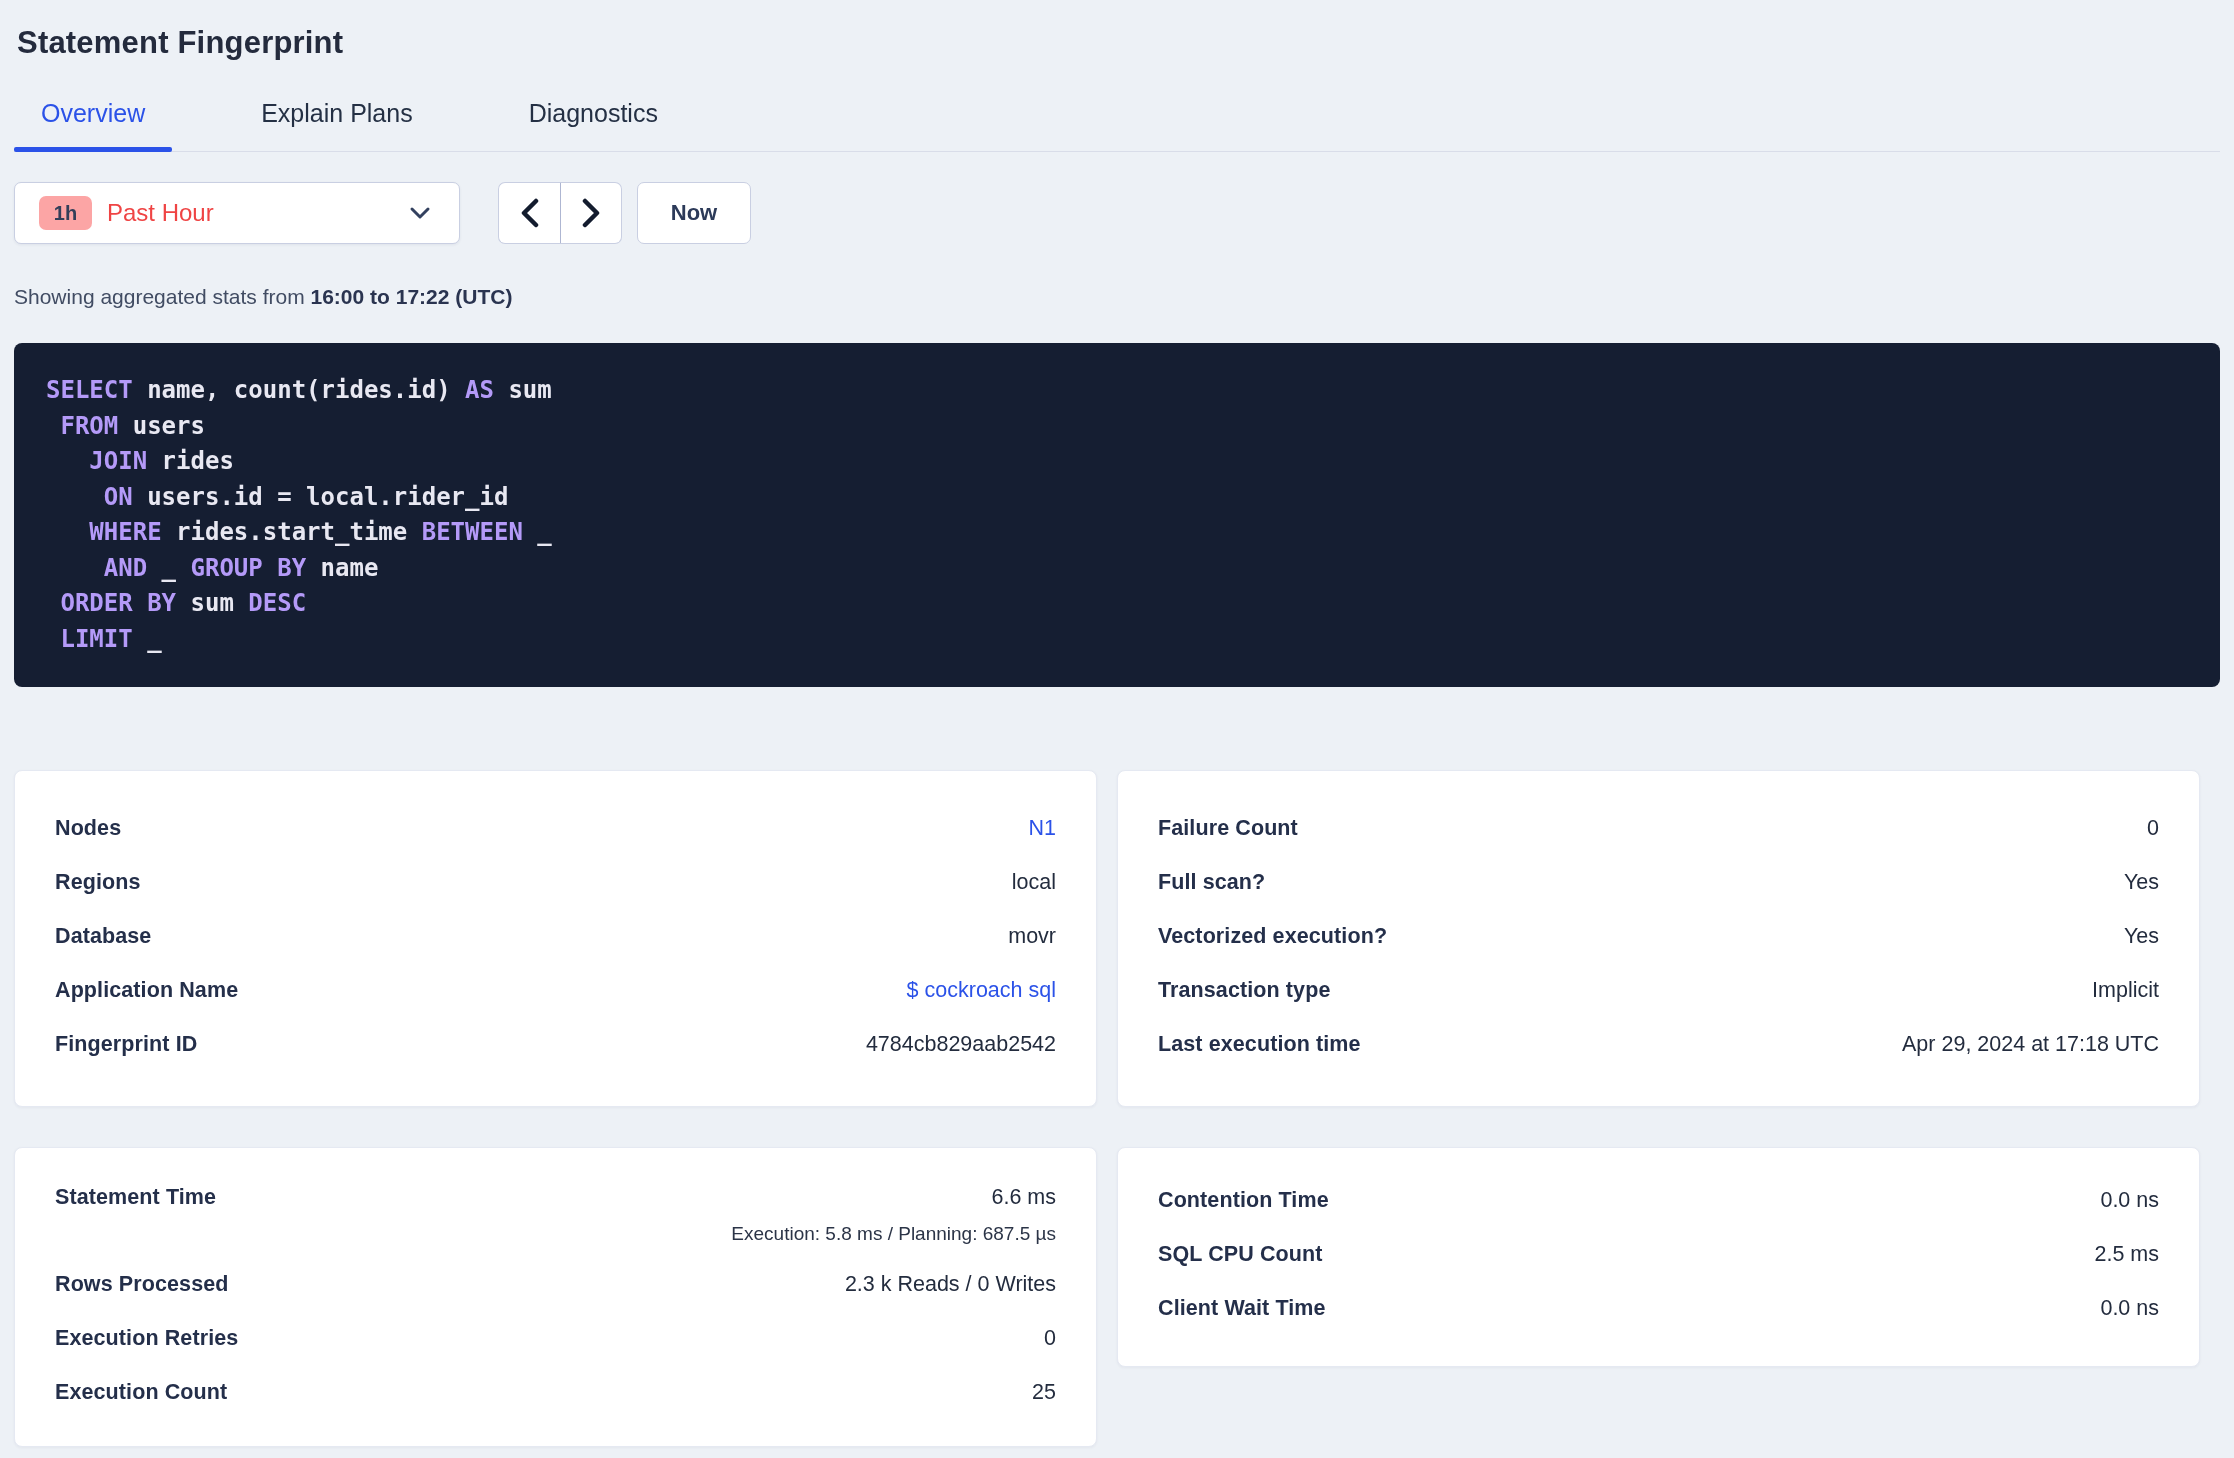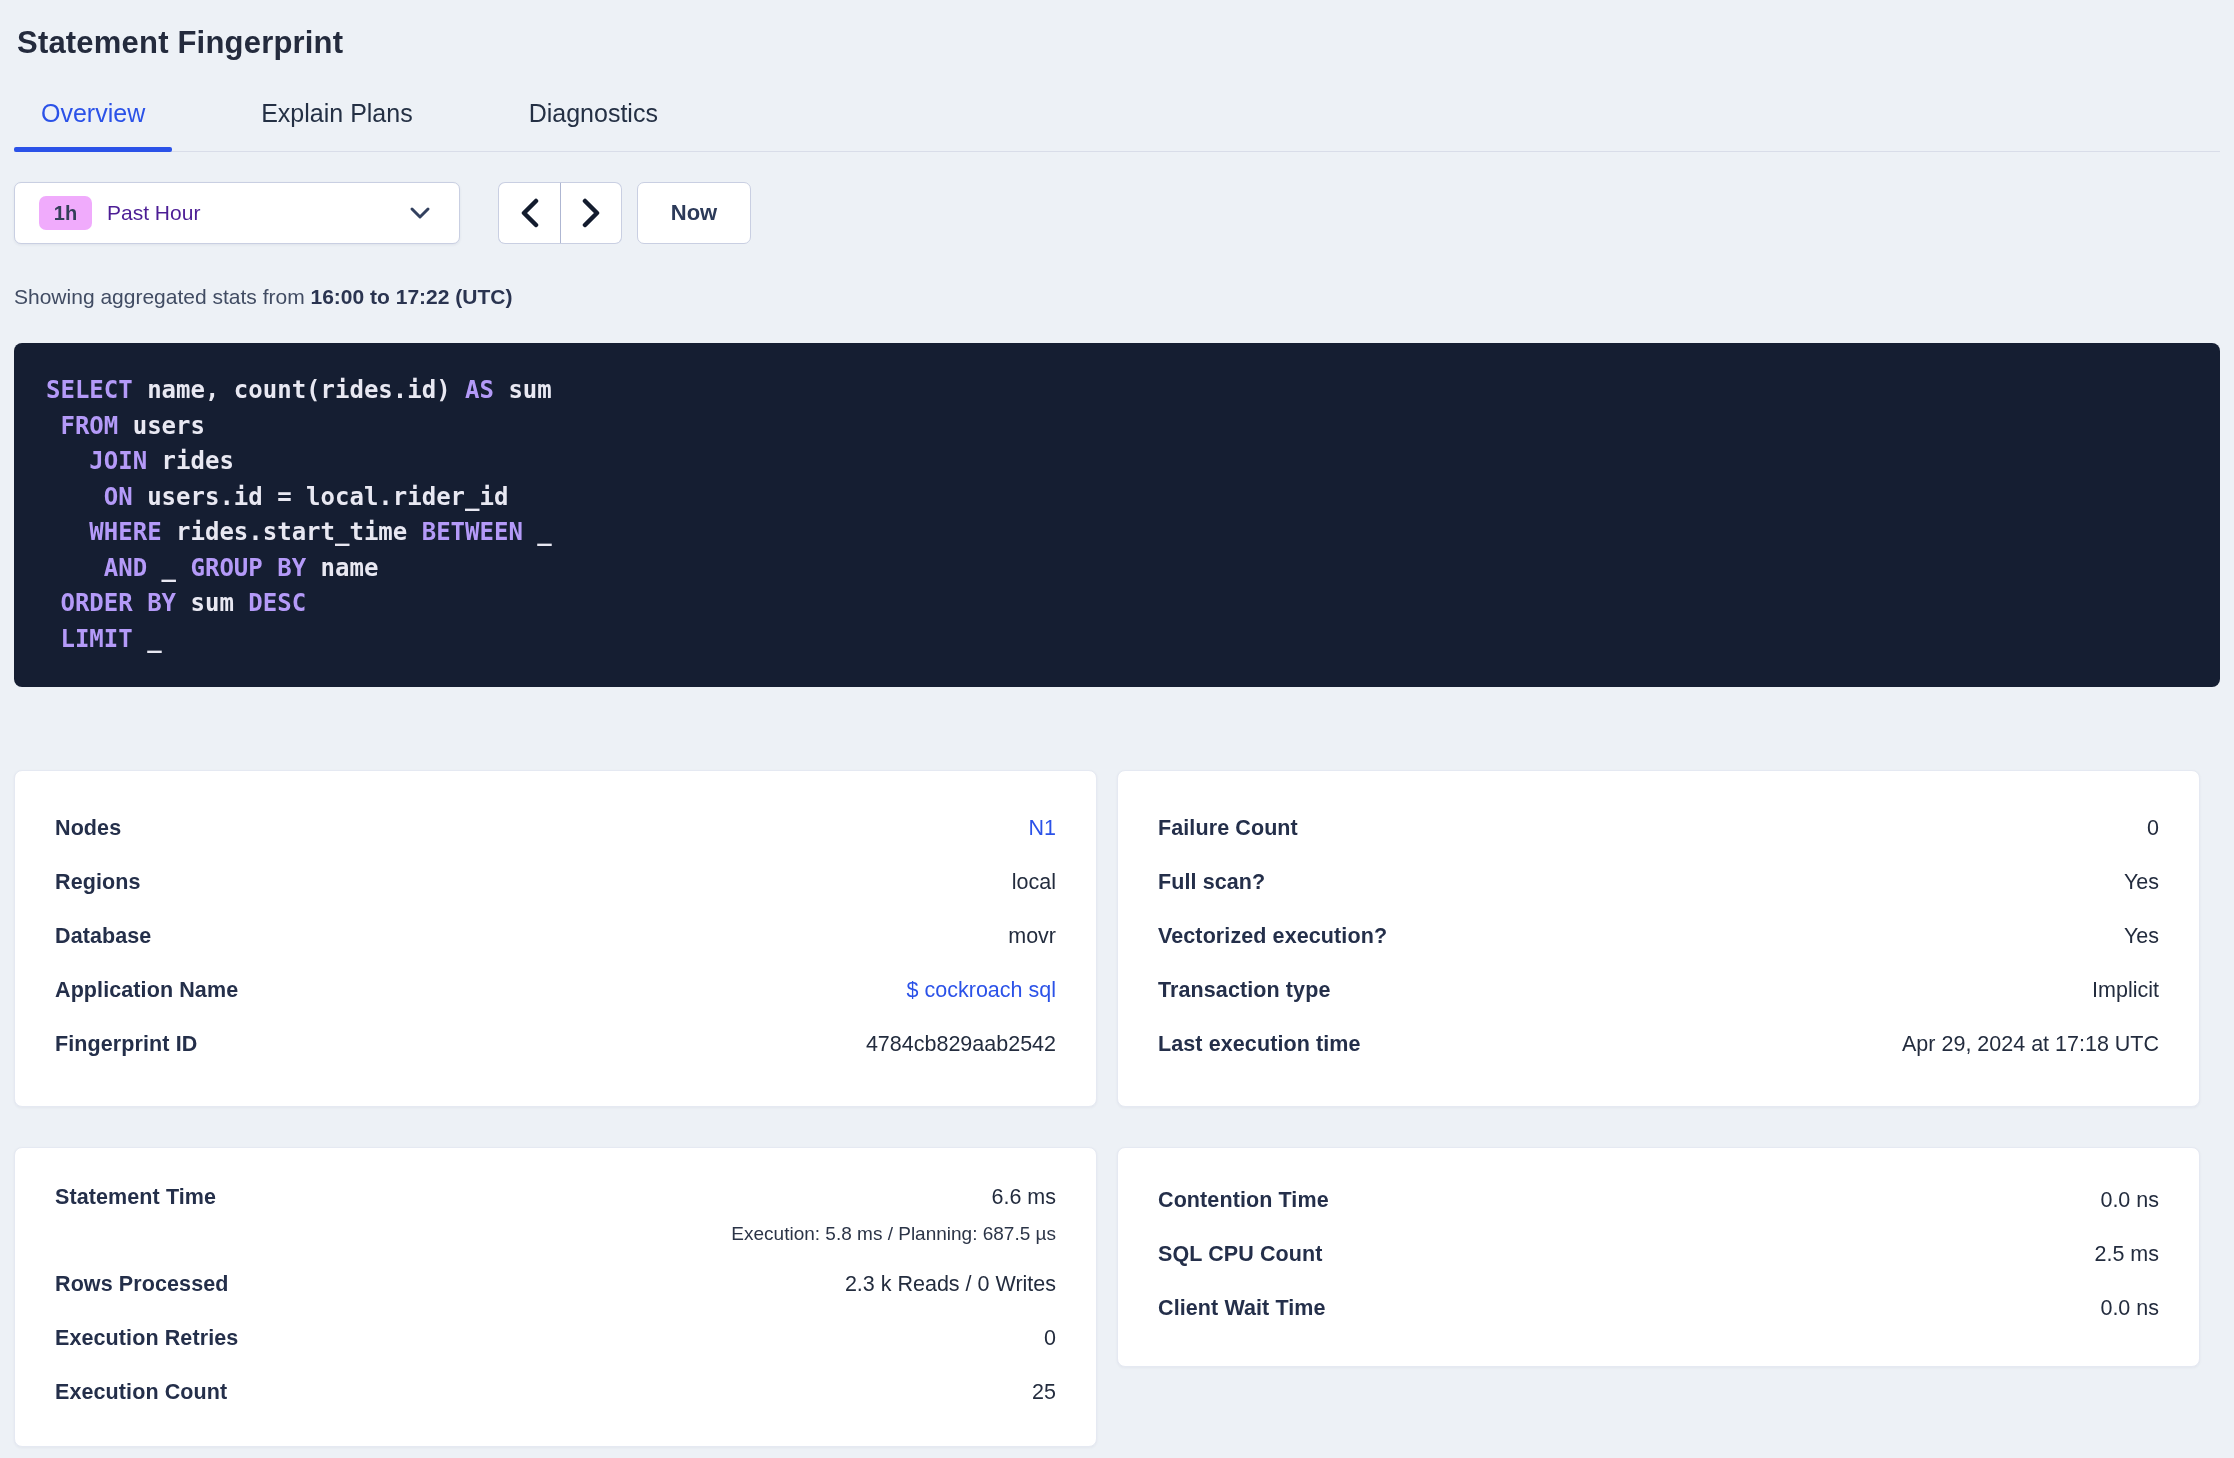--- a/index.html
+++ b/index.html
@@ -41,25 +41,25 @@
   
   .controls { margin-top:30px; display:flex; align-items:stretch; height:62px; }
   .range-select {
     width:446px; display:flex; align-items:center;
     background:#fff; border:1px solid #c9cfe2; border-radius:7px;
     box-shadow:0 1px 3px rgba(34,45,80,.07);
     cursor:pointer; font-family:inherit;
   }
   .interval-badge {
     margin-left:24px; width:53px; height:34px;
-    background:#f0abfc; border-radius:7px;
+    background:#fca5a5; border-radius:7px;
     display:flex; align-items:center; justify-content:center;
     font-size:20px; font-weight:700; color:#333f59;
   }
-  .range-label { margin-left:15px; font-size:21px; color:#4c1d95; }
+  .range-label { margin-left:15px; font-size:24px; color:#ef4444; }
   .range-chevron { margin-left:auto; margin-right:28px; }
 
   .arrow-group { display:flex; margin-left:38px; }
   .arrow-btn {
     width:62px; background:#fff; border:1px solid #c9cfe2;
     display:flex; align-items:center; justify-content:center;
     cursor:pointer;
   }
   .arrow-btn.prev { border-radius:7px 0 0 7px; border-right-width:0; }
   .arrow-btn.next { border-radius:0 7px 7px 0; border-left:1px solid #aeb6d2; }

